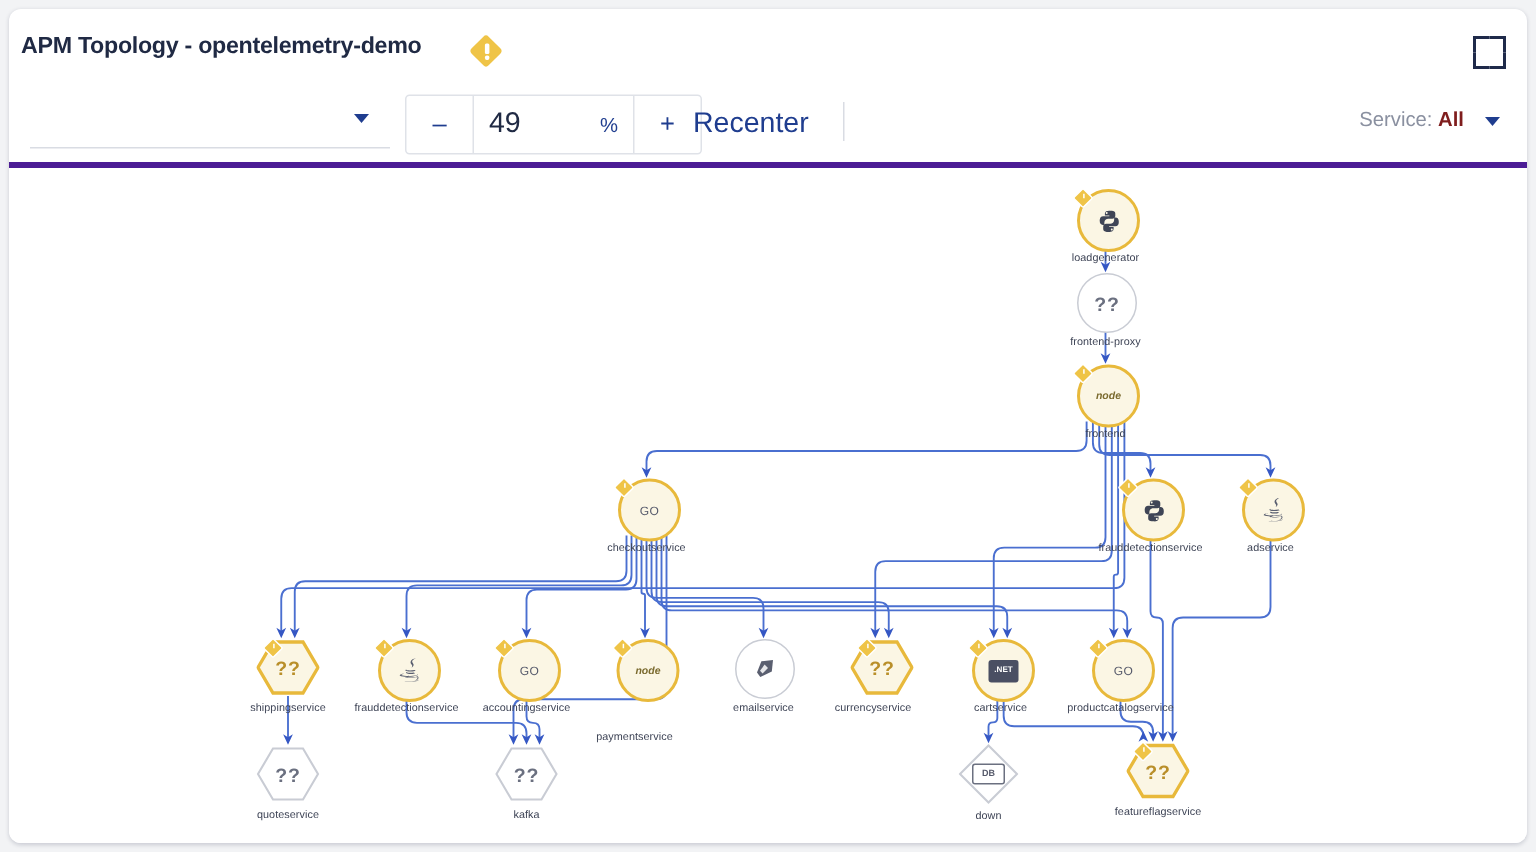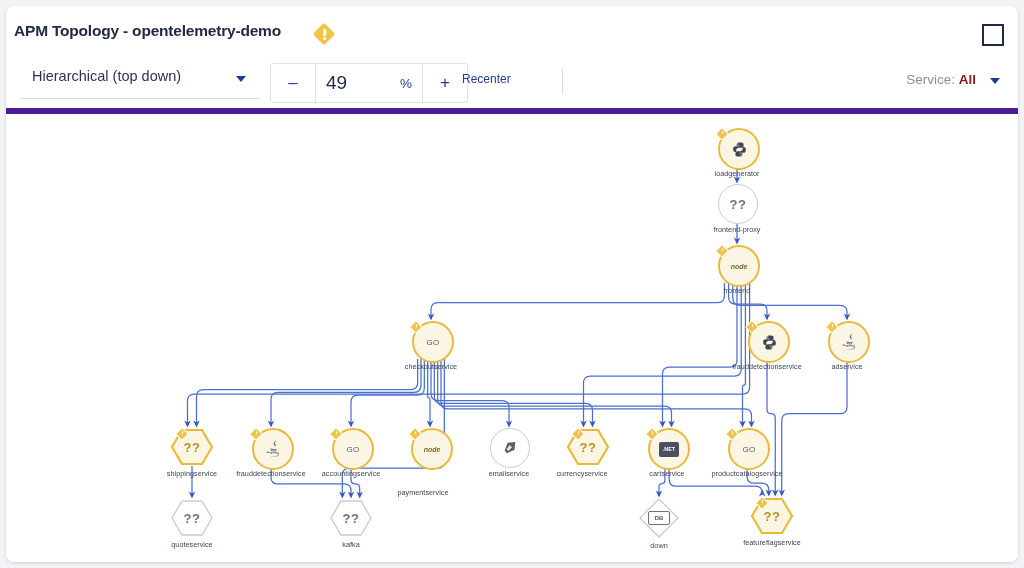--- a/index.html
+++ b/index.html
@@ -27,28 +27,28 @@
   .layout-sel{position:absolute;left:14px;top:8px;width:240px;height:38px;border-bottom:1px solid #d9dce3;}
   .layout-sel span{position:absolute;left:12px;top:8px;font-size:14.5px;color:#2b3350;}
   .caret{width:0;height:0;border-left:5.5px solid transparent;border-right:5.5px solid transparent;border-top:6.5px solid #1f3d8f;}
   .layout-sel .caret{position:absolute;right:14px;top:16px;}
   .zoomgrp{position:absolute;left:264px;top:11px;height:38px;display:flex;border:1px solid #dfe2e8;border-radius:3px;background:#fff;}
   .zbtn{width:44px;height:38px;display:flex;align-items:center;justify-content:center;font-size:17px;color:#1f3d8f;border-right:1px solid #dfe2e8;}
   .zbtn.last{border-right:none;border-left:1px solid #dfe2e8;}
   .zfield{width:86px;height:38px;display:flex;align-items:center;justify-content:space-between;padding:0 10px;}
   .zfield .v{font-size:19px;color:#202A44;}
   .zfield .p{font-size:13.5px;color:#1f3d8f;}
-  .recenter{position:absolute;left:456px;top:20px;font-size:12px;color:#1f3d8f;}
+  .recenter{position:absolute;left:456px;top:20px;font-size:19px;color:#1f3d8f;}
   .divider{position:absolute;left:556px;top:16px;width:1px;height:26px;background:#d9dce3;}
   .svcfilter{position:absolute;right:42px;top:20px;font-size:13.5px;color:#8a90a0;white-space:nowrap;}
   .svcfilter b{color:#7f1d1d;font-weight:bold;}
   .svccaret{position:absolute;right:18px;top:26px;}
 
   
-  .canvas{position:absolute;left:0;top:102px;width:1012px;height:454px;background:#fff;border-top:6px solid #4c1d95;}
+  .canvas{position:absolute;left:0;top:102px;width:1012px;height:454px;background:#fff;border-top:4px solid #4c1d95;}
   #edges{position:absolute;left:0;top:0;width:1012px;height:454px;}
   .node{position:absolute;}
   .shp{position:absolute;left:0;top:0;display:flex;align-items:center;justify-content:center;}
   
   .shp.circle{width:38px;height:38px;border-radius:50%;border:2.4px solid #E8B93B;background:#FBF6E4;}
   .shp.circle.gray{border:1.6px solid #c9ccd4;background:#fff;}
   
   .hex{width:42px;height:38px;position:relative;}
   .hex svg{position:absolute;left:0;top:0;}
   
@@ -80,21 +80,20 @@
     <div class="expand">
       <b class="tl"></b>
         <b class="tr"></b>
         <b class="bl"></b>
         <b class="br"></b>
     </div>
   </div>
 
   <div class="tb">
     <div class="layout-sel">
-      <span>Hierarchical (top down)</span>
       <div class="caret"></div>
     </div>
     <div class="zoomgrp">
       <div class="zbtn">–</div>
       <div class="zfield">
         <div class="v">49</div>
         <div class="p">%</div>
       </div>
       <div class="zbtn last">+</div>
     </div>

